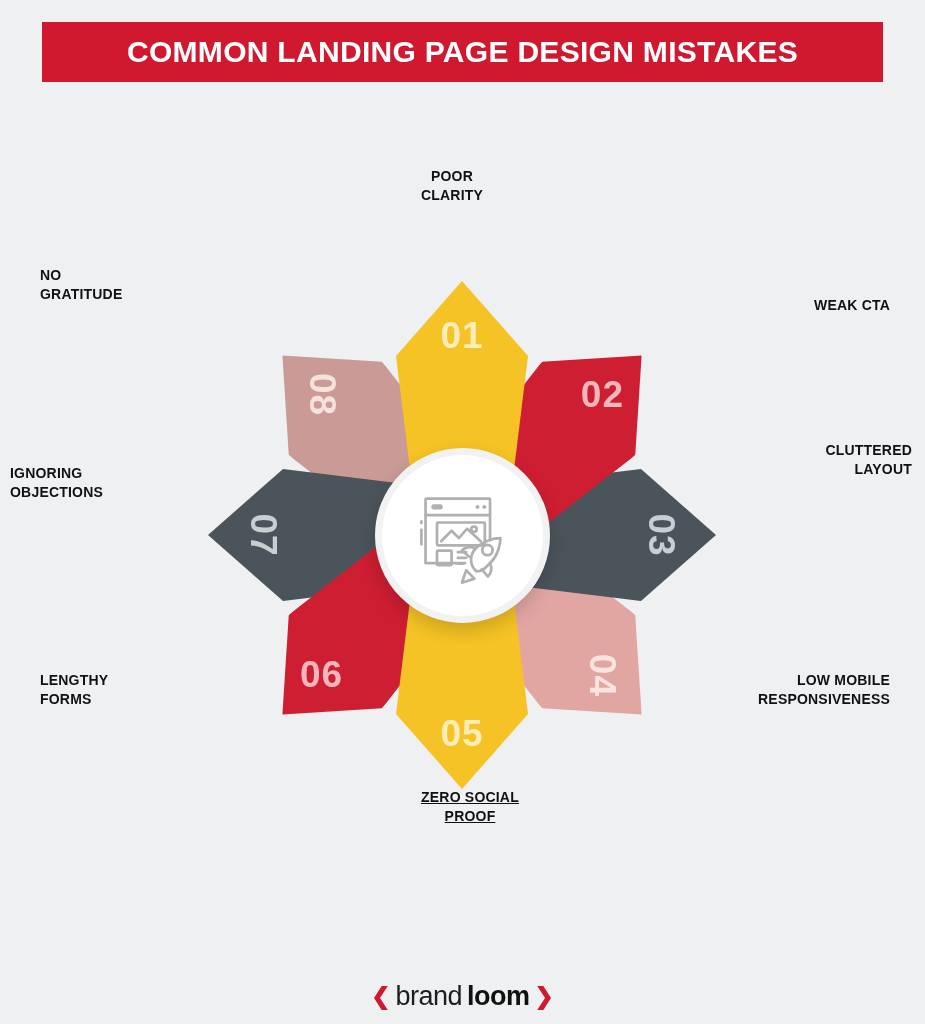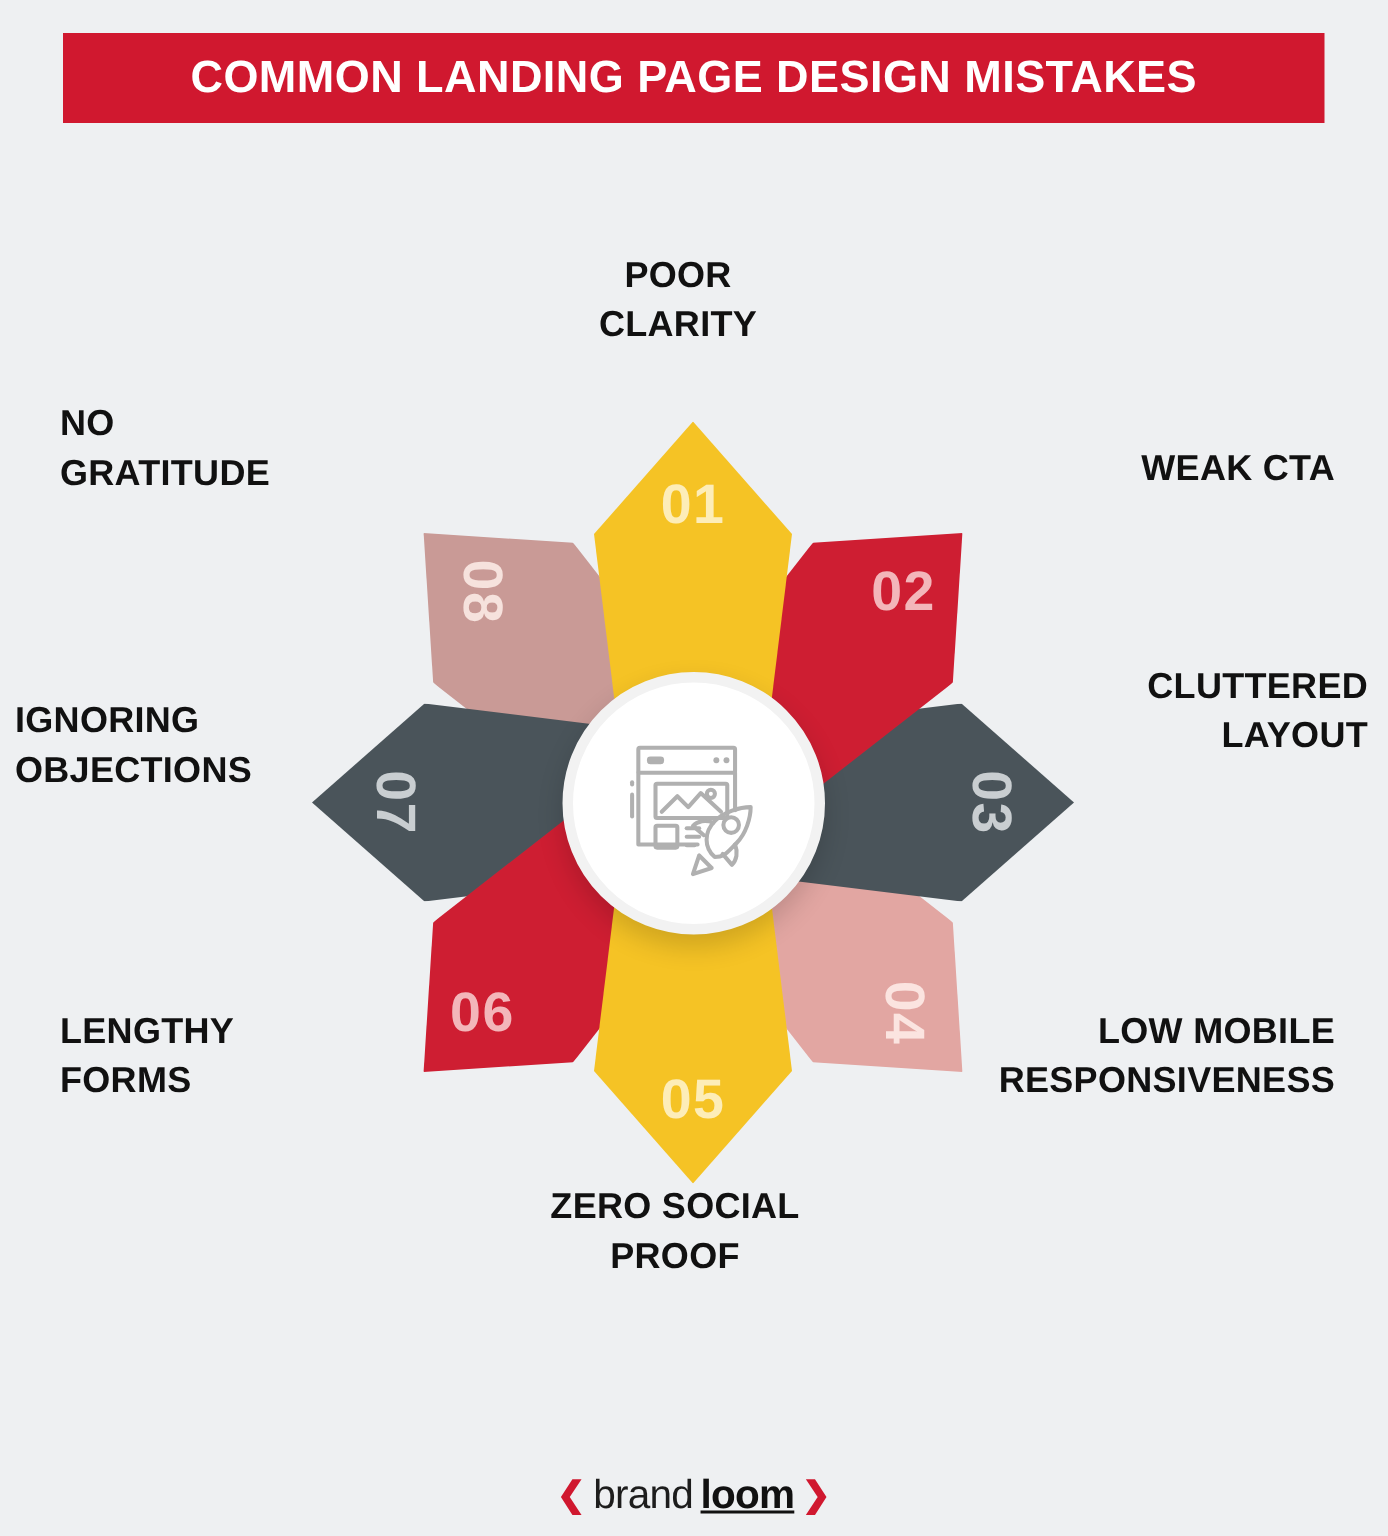--- a/index.html
+++ b/index.html
@@ -102,49 +102,49 @@
     display:flex;align-items:center;justify-content:center;
     box-shadow:0 8px 18px rgba(0,0,0,0.16);
     z-index:10;
   }
   #center-icon{width:104px;height:104px;display:block;}
 
   
   .label{
     position:absolute;
     color:#111111;
-    font-size:24px;
+    font-size:14px;
     font-weight:bold;
     line-height:1.38;
     text-transform:uppercase;
     white-space:pre-line;
     letter-spacing:0.2px;
   }
   .lbl-c{text-align:center;}
   .lbl-l{text-align:right;}
   .lbl-r{text-align:left;}
 
   #label-01{left:322px; top:167px; width:260px;}
   #label-02{left:650px; top:296px; width:240px;}
   #label-03{left:712px; top:441px; width:200px;}
   #label-04{left:620px; top:671px; width:270px;}
-  #label-05{left:320px; top:788px; width:260px;}
+  #label-05{left:340px; top:788px; width:260px;text-decoration:underline;}
   #label-06{left:40px;  top:671px; width:270px;}
   #label-07{left:10px;  top:464px; width:200px;}
   #label-08{left:40px;  top:266px; width:230px;}
 
   
   #footer-logo{
     position:absolute;
     left:0; right:0; top:981px;
     display:flex;align-items:center;justify-content:center;gap:5px;
   }
   .chev{color:#d0182f;font-size:23px;font-weight:bold;line-height:1;}
   #logo-brand{font-size:27px;color:#1d1d1d;font-weight:400;letter-spacing:-0.5px;}
-  #logo-loom{font-size:27px;color:#111111;font-weight:bold;letter-spacing:-0.5px;text-decoration:underline;}
+  #logo-loom{font-size:27px;color:#111111;font-weight:bold;letter-spacing:-0.5px;}
 </style>
 </head>
 <body>
 
 <div id="header-bar">
   <div id="header-title">COMMON LANDING PAGE DESIGN MISTAKES</div>
 </div>
 
 <div id="wheel">
 

